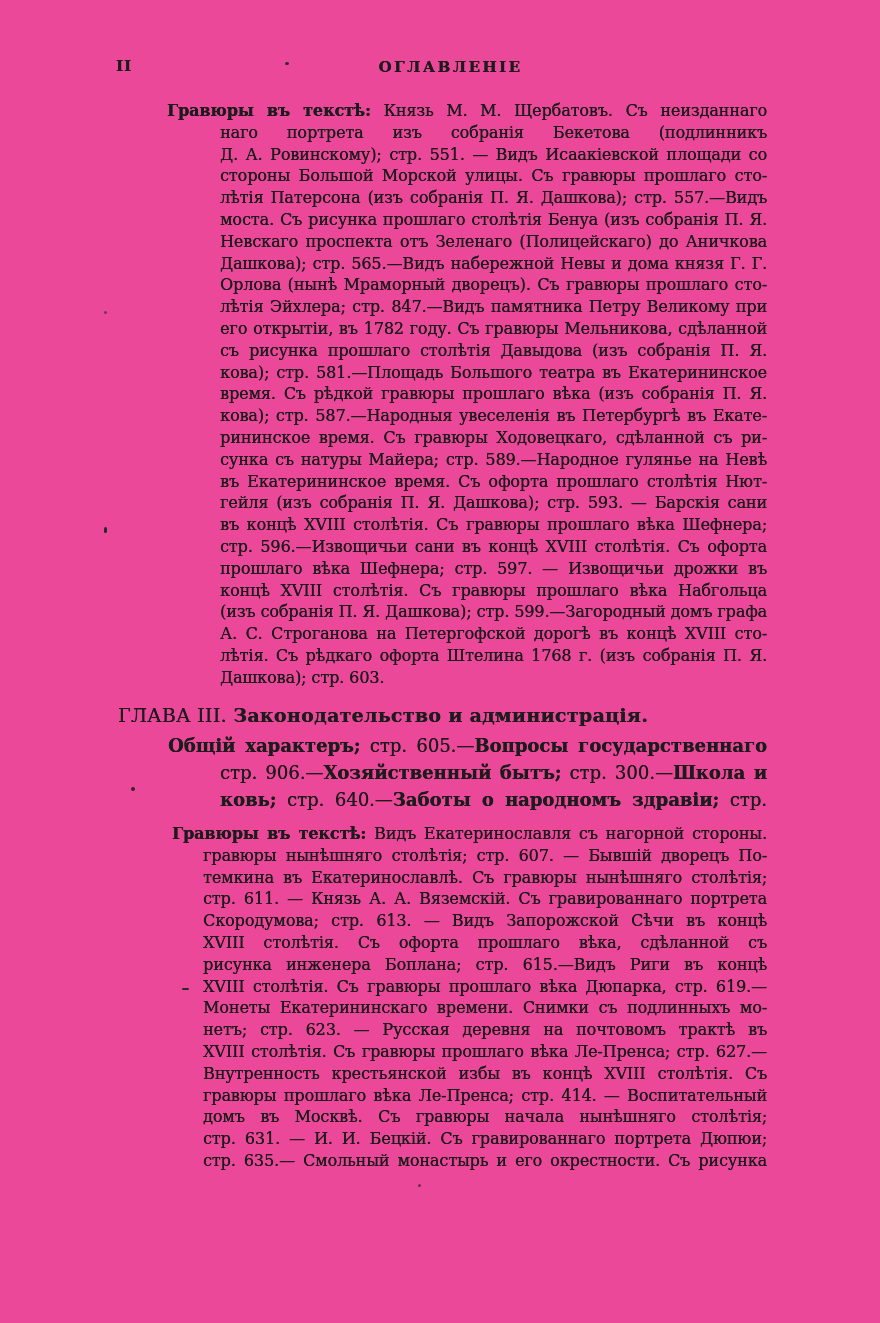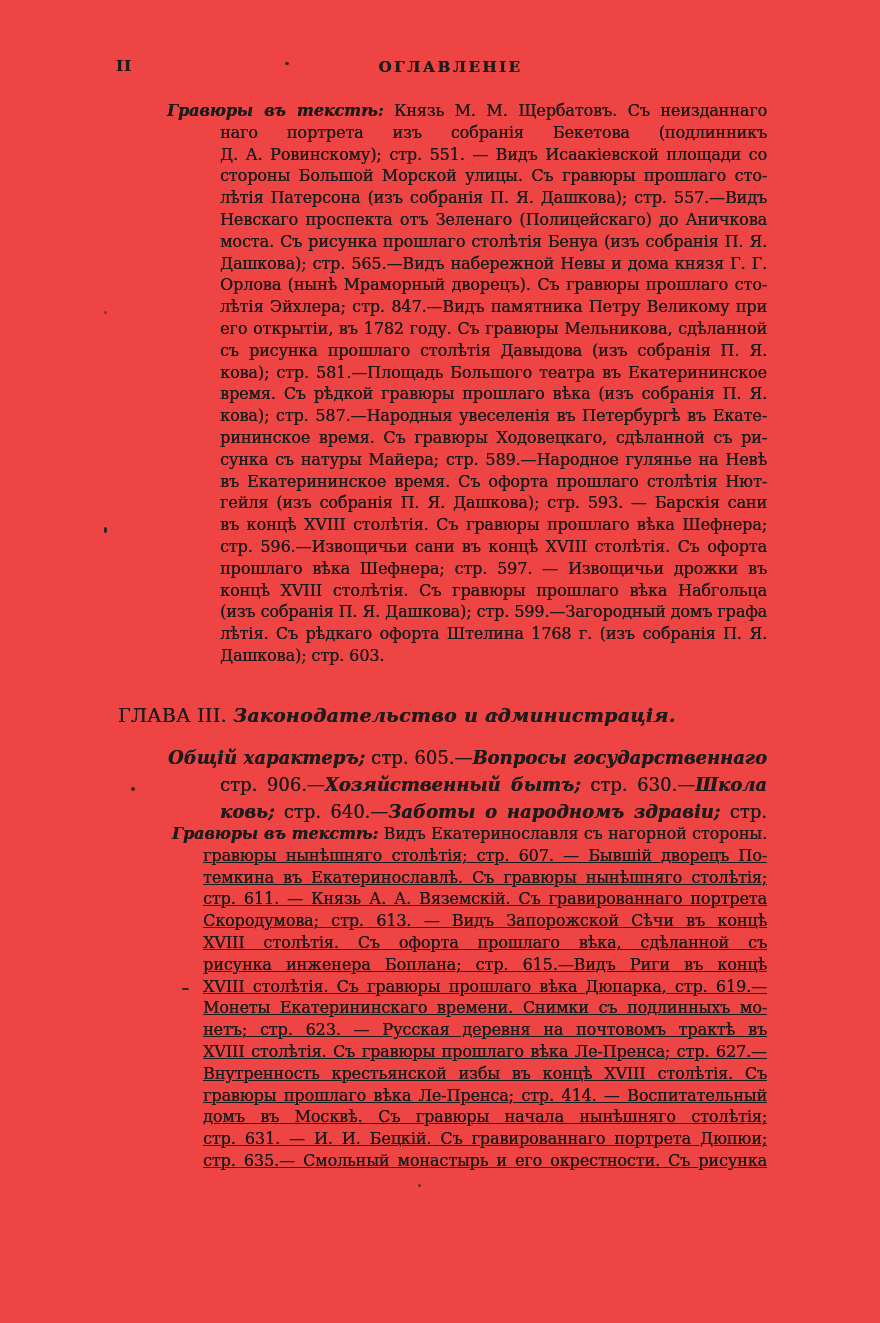--- a/index.html
+++ b/index.html
@@ -1,21 +1,21 @@
 <!DOCTYPE html>
 <html><head>
 <meta charset="utf-8">
 <style>
   html, body { margin: 0; padding: 0; background: #e8e8e8; }
   .page {
     position: relative;
     width: 880px;
     height: 1323px;
     margin: 0 auto;
-    background: #ef4444;
+    background: #ec4899;
     color: #1c1c1c;
     font-family: "DejaVu Serif", "Liberation Serif", serif;
     overflow: hidden;
   }
   .page * { box-sizing: border-box; }
 
   
   .folio {
     position: absolute;
     left: 116px; top: 57px;
@@ -47,34 +47,34 @@
   .line {
     font-size: 16px;
     line-height: 21.8px;
     height: 21.8px;
     overflow: hidden;
     text-align: justify;
     text-align-last: justify;
     letter-spacing: -0.1px;
   }
   .line.noj { text-align: center; text-align-last: left; }
-  .b { font-weight: bold; font-style: italic; }
+  .b { font-weight: bold; }
 
   
   .ind-lead    { padding-left: 49px; }   
   .ind-cont    { padding-left: 102px; }
   .ind-lead2   { padding-left: 54px; }   
-  .ind-cont2   { padding-left: 85px; text-decoration: underline; }
+  .ind-cont2   { padding-left: 85px; }
 
   .ind-chapter {
     padding-left: 0;
     font-size: 19px;
     line-height: 26px;
     height: 26px;
-    margin-bottom: 16px;
+    margin-bottom: 4px;
     letter-spacing: 0.3px;
   }
   .ind-sublead, .ind-subcont {
     font-size: 18px;
     line-height: 27px;
     height: 27px;
     letter-spacing: 0;
   }
   .ind-sublead { padding-left: 50px; }
   .ind-subcont { padding-left: 102px; }
@@ -95,46 +95,47 @@
   <div class="folio">II</div>
   <div class="running-title">ОГЛАВЛЕНІЕ</div>
 
   <div id="text-column">
       <div class="blk blk-engravings-ch2">
         <div class="line ind-lead"><span class="b">Гравюры въ текстѣ:</span><span> Князь М. М. Щербатовъ. Съ неизданнаго гравирован-</span></div>
         <div class="line ind-cont"><span>наго портрета изъ собранія Бекетова (подлинникъ принадлежитъ</span></div>
         <div class="line ind-cont"><span>Д. А. Ровинскому); стр. 551. — Видъ Исаакіевской площади со</span></div>
         <div class="line ind-cont"><span>стороны Большой Морской улицы. Съ гравюры прошлаго сто-</span></div>
         <div class="line ind-cont"><span>лѣтія Патерсона (изъ собранія П. Я. Дашкова); стр. 557.—Видъ</span></div>
+        <div class="line ind-cont"><span>моста. Съ рисунка прошлаго столѣтія Бенуа (изъ собранія П. Я.</span></div>
         <div class="line ind-cont"><span>Невскаго проспекта отъ Зеленаго (Полицейскаго) до Аничкова</span></div>
-        <div class="line ind-cont"><span>моста. Съ рисунка прошлаго столѣтія Бенуа (изъ собранія П. Я.</span></div>
         <div class="line ind-cont"><span>Дашкова); стр. 565.—Видъ набережной Невы и дома князя Г. Г.</span></div>
         <div class="line ind-cont"><span>Орлова (нынѣ Мраморный дворецъ). Съ гравюры прошлаго сто-</span></div>
         <div class="line ind-cont"><span>лѣтія Эйхлера; стр. 847.—Видъ памятника Петру Великому при</span></div>
         <div class="line ind-cont"><span>его открытіи, въ 1782 году. Съ гравюры Мельникова, сдѣланной</span></div>
         <div class="line ind-cont"><span>съ рисунка прошлаго столѣтія Давыдова (изъ собранія П. Я. Даш-</span></div>
         <div class="line ind-cont"><span>кова); стр. 581.—Площадь Большого театра въ Екатерининское</span></div>
         <div class="line ind-cont"><span>время. Съ рѣдкой гравюры прошлаго вѣка (изъ собранія П. Я. Даш-</span></div>
         <div class="line ind-cont"><span>кова); стр. 587.—Народныя увеселенія въ Петербургѣ въ Екате-</span></div>
         <div class="line ind-cont"><span>рининское время. Съ гравюры Ходовецкаго, сдѣланной съ ри-</span></div>
         <div class="line ind-cont"><span>сунка съ натуры Майера; стр. 589.—Народное гулянье на Невѣ</span></div>
         <div class="line ind-cont"><span>въ Екатерининское время. Съ офорта прошлаго столѣтія Нют-</span></div>
         <div class="line ind-cont"><span>гейля (изъ собранія П. Я. Дашкова); стр. 593. — Барскія сани</span></div>
         <div class="line ind-cont"><span>въ концѣ XVIII столѣтія. Съ гравюры прошлаго вѣка Шефнера;</span></div>
         <div class="line ind-cont"><span>стр. 596.—Извощичьи сани въ концѣ XVIII столѣтія. Съ офорта</span></div>
         <div class="line ind-cont"><span>прошлаго вѣка Шефнера; стр. 597. — Извощичьи дрожки въ</span></div>
         <div class="line ind-cont"><span>концѣ XVIII столѣтія. Съ гравюры прошлаго вѣка Набгольца</span></div>
         <div class="line ind-cont"><span>(изъ собранія П. Я. Дашкова); стр. 599.—Загородный домъ графа</span></div>
+        <div class="line ind-cont"><span>А. С. Строганова на Петергофской дорогѣ въ концѣ XVIII сто-</span></div>
         <div class="line ind-cont"><span>лѣтія. Съ рѣдкаго офорта Штелина 1768 г. (изъ собранія П. Я.</span></div>
         <div class="line ind-cont noj"><span>Дашкова); стр. 603.</span></div>
       </div>
       <div class="blk blk-chapter-3">
         <div class="line ind-chapter noj"><span>ГЛАВА III. </span><span class="b">Законодательство и администрація.</span></div>
         <div class="line ind-sublead"><span class="b">Общій характеръ;</span><span> стр. 605.—</span><span class="b">Вопросы государственнаго права;</span></div>
-        <div class="line ind-subcont"><span>стр. 906.—</span><span class="b">Хозяйственный бытъ;</span><span> стр. 630.—</span><span class="b">Школа и цер-</span></div>
+        <div class="line ind-subcont"><span>стр. 906.—</span><span class="b">Хозяйственный бытъ;</span><span> стр. 300.—</span><span class="b">Школа и цер-</span></div>
         <div class="line ind-subcont"><span class="b">ковь;</span><span> стр. 640.—</span><span class="b">Заботы о народномъ здравіи;</span><span> стр. 650.</span></div>
       </div>
       <div class="blk blk-engravings-ch3">
         <div class="line ind-lead2"><span class="b">Гравюры въ текстѣ:</span><span> Видъ Екатеринославля съ нагорной стороны. Съ</span></div>
         <div class="line ind-cont2"><span>гравюры нынѣшняго столѣтія; стр. 607. — Бывшій дворецъ По-</span></div>
         <div class="line ind-cont2"><span>темкина въ Екатеринославлѣ. Съ гравюры нынѣшняго столѣтія;</span></div>
         <div class="line ind-cont2"><span>стр. 611. — Князь А. А. Вяземскій. Съ гравированнаго портрета</span></div>
         <div class="line ind-cont2"><span>Скородумова; стр. 613. — Видъ Запорожской Сѣчи въ концѣ</span></div>
         <div class="line ind-cont2"><span>XVIII столѣтія. Съ офорта прошлаго вѣка, сдѣланной съ</span></div>
         <div class="line ind-cont2"><span>рисунка инженера Боплана; стр. 615.—Видъ Риги въ концѣ</span></div>

